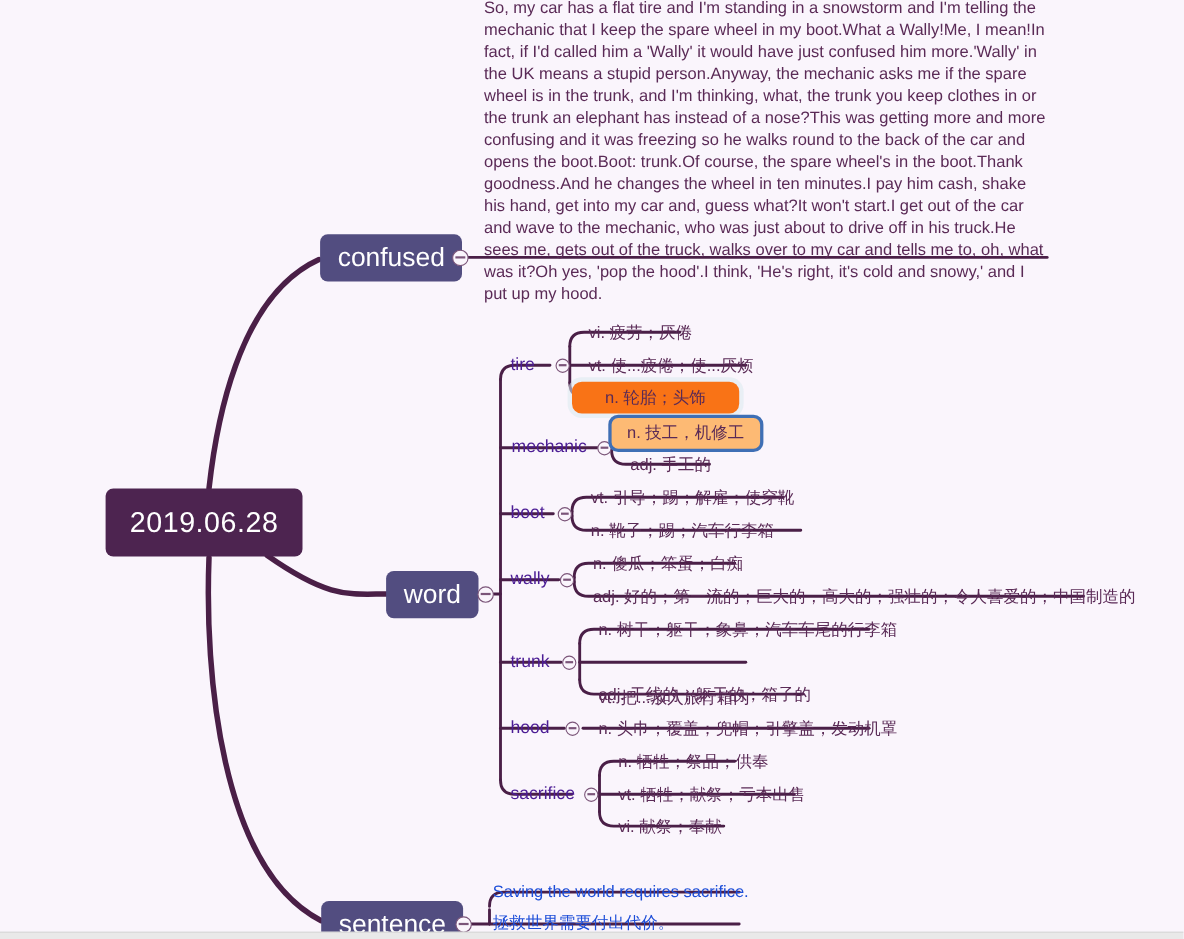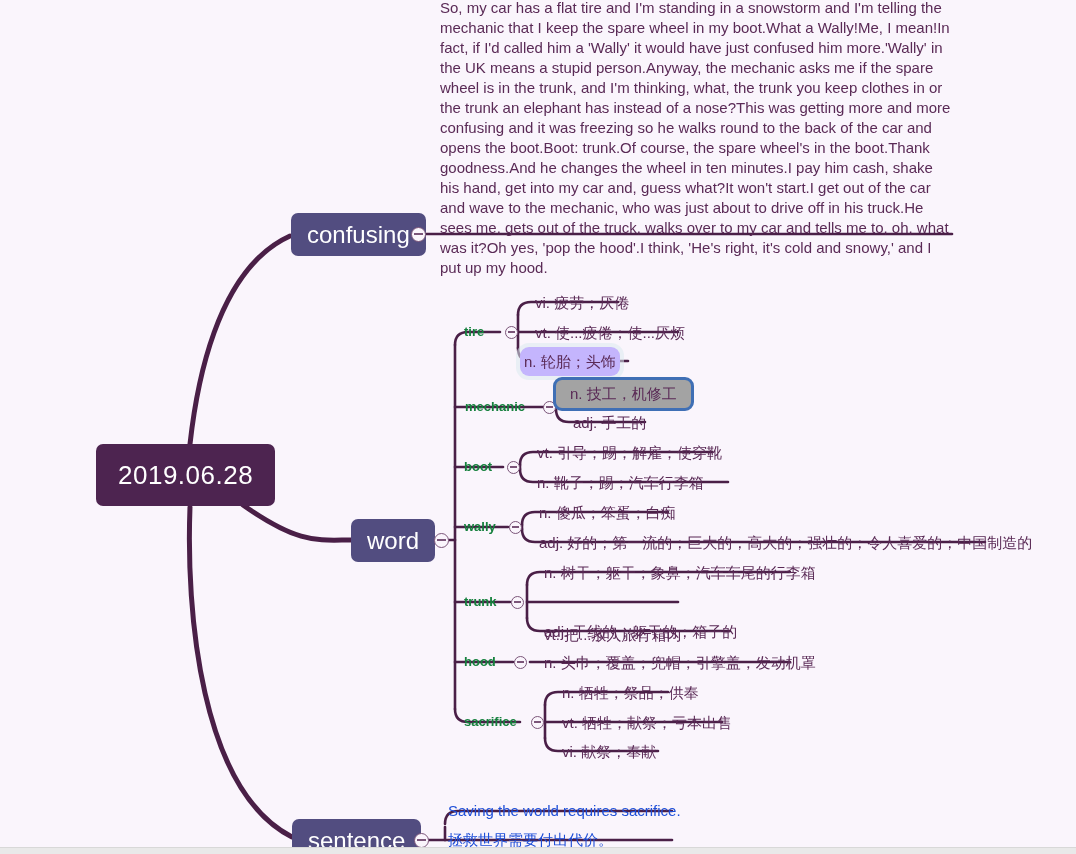--- a/index.html
+++ b/index.html
@@ -24,36 +24,36 @@
     letter-spacing:.5px;
   }
   .branch{
     background:#524d80;color:#ffffff;
     border-radius:7px;
     font-size:24px;
     padding:0 16px;
     height:43px;line-height:43px;
   }
   .leaf-label{
-    color:#15803d;font-size:13px;
-    height:20px;line-height:20px;font-weight:bold;
+    color:#4c1d95;font-size:16px;
+    height:20px;line-height:20px;
   }
   .def{
     color:#5a2a56;font-size:15px;
     height:22px;line-height:22px;
     padding:0 8px;
   }
   .def.highlight{
-    background:#c4b5fd;
+    background:#f97316;
     border-radius:9px;
-    padding:5px 4px;height:auto;line-height:19px;
+    padding:5px 30px;height:auto;line-height:19px;
     box-shadow:0 0 0 4px rgba(219,233,239,.55);
   }
   .def.selected{
-    background:#a3a3a3;
+    background:#fdba74;
     border:3px solid #3f6fb5;
     border-radius:9px;
     padding:4px 14px;height:auto;line-height:20px;
   }
   .sent{
     color:#1d4ed8;font-size:15px;height:20px;line-height:20px;padding:0 8px;
   }
 
   .dialogue-text{
     position:absolute;
@@ -147,21 +147,21 @@
       <path d="M445,824 Q445,811 458,811 L672,811" stroke-width="2.6"></path>
       <line x1="445" y1="840" x2="672" y2="840" stroke-width="2.6"></line>
     </g>
   </svg>
 
   <div class="node root" style="left:82px;top:444px;margin-left:14px;">
     <span>2019.06.28</span>
   </div>
 
   <div class="node branch" style="left:291px;top:213px;">
-    <span>confusing</span>
+    <span>confused</span>
   </div>
   <div class="toggle big" style="left:411px;top:227px;"></div>
 
   <div class="dialogue-text" style="left:440px;top:-2px;">So, my car has a flat tire and I'm standing in a snowstorm and I'm telling the mechanic that I keep the spare wheel in my boot.What a Wally!Me, I mean!In fact, if I'd called him a 'Wally' it would have just confused him more.'Wally' in the UK means a stupid person.Anyway, the mechanic asks me if the spare wheel is in the trunk, and I'm thinking, what, the trunk you keep clothes in or the trunk an elephant has instead of a nose?This was getting more and more confusing and it was freezing so he walks round to the back of the car and opens the boot.Boot: trunk.Of course, the spare wheel's in the boot.Thank goodness.And he changes the wheel in ten minutes.I pay him cash, shake his hand, get into my car and, guess what?It won't start.I get out of the car and wave to the mechanic, who was just about to drive off in his truck.He sees me, gets out of the truck, walks over to my car and tells me to, oh, what was it?Oh yes, 'pop the hood'.I think, 'He's right, it's cold and snowy,' and I put up my hood.</div>
 
   <div class="node branch" style="left:351px;top:519px;">
     <span>word</span>
   </div>
   <div class="toggle big" style="left:434px;top:533px;"></div>
 

